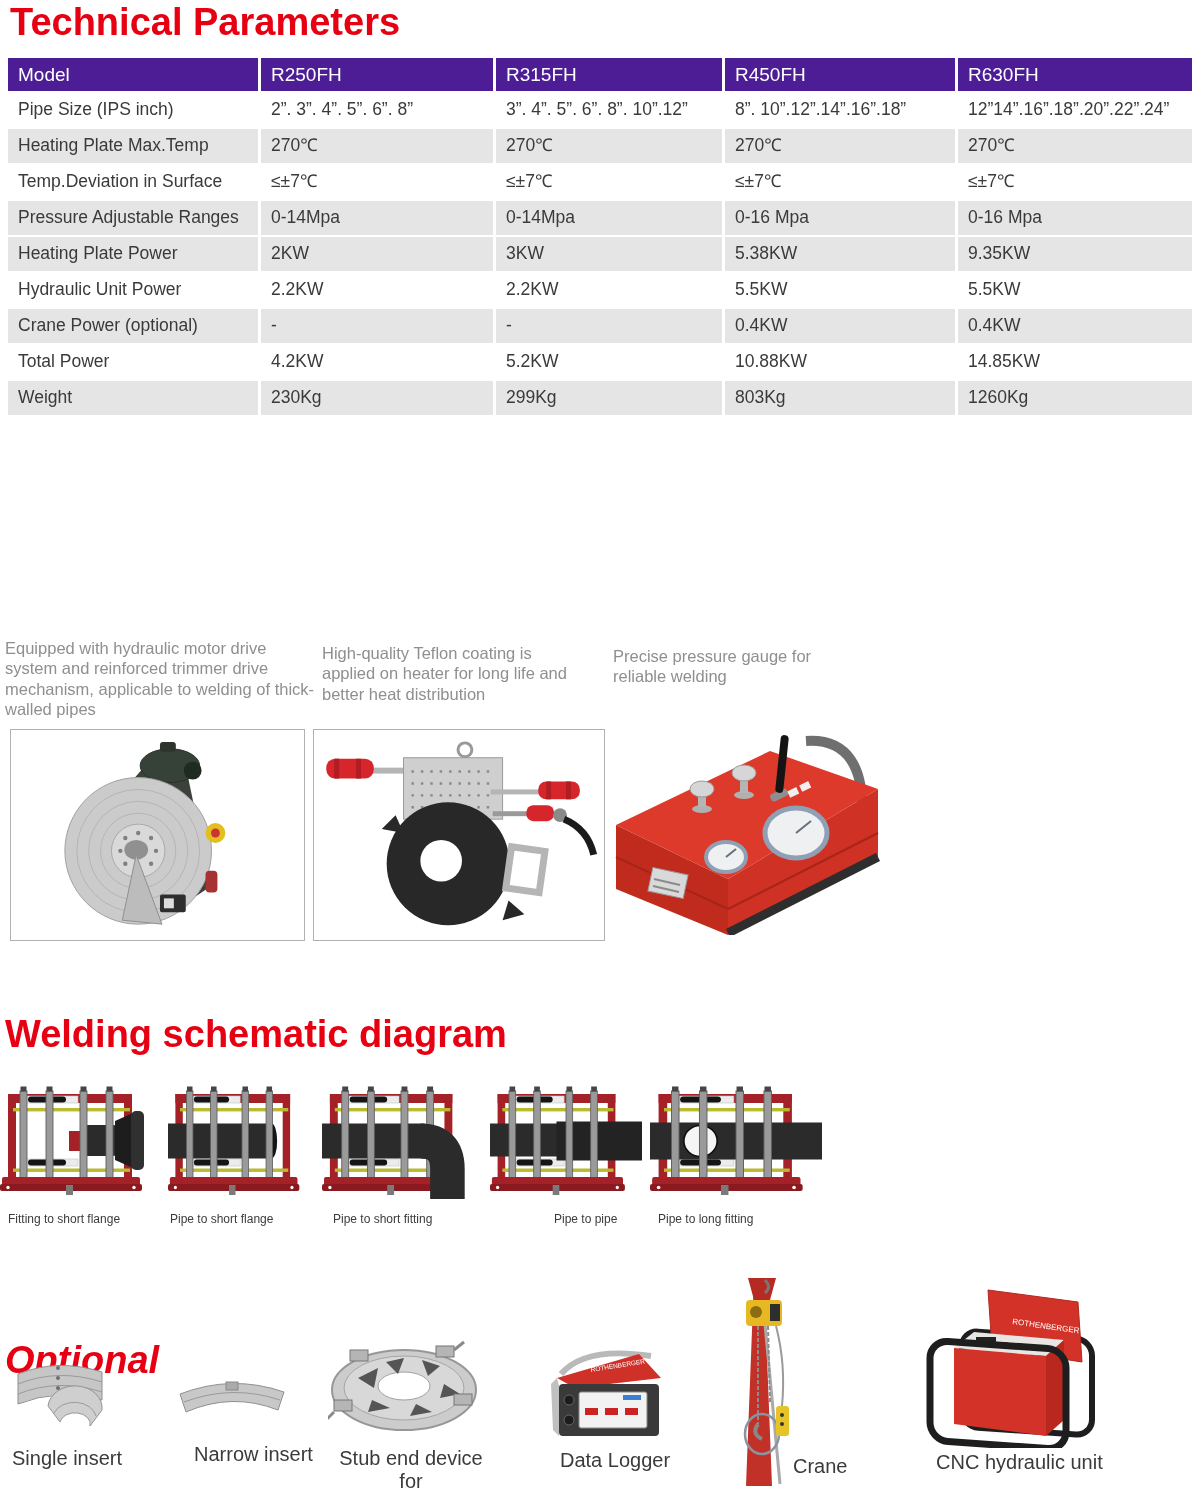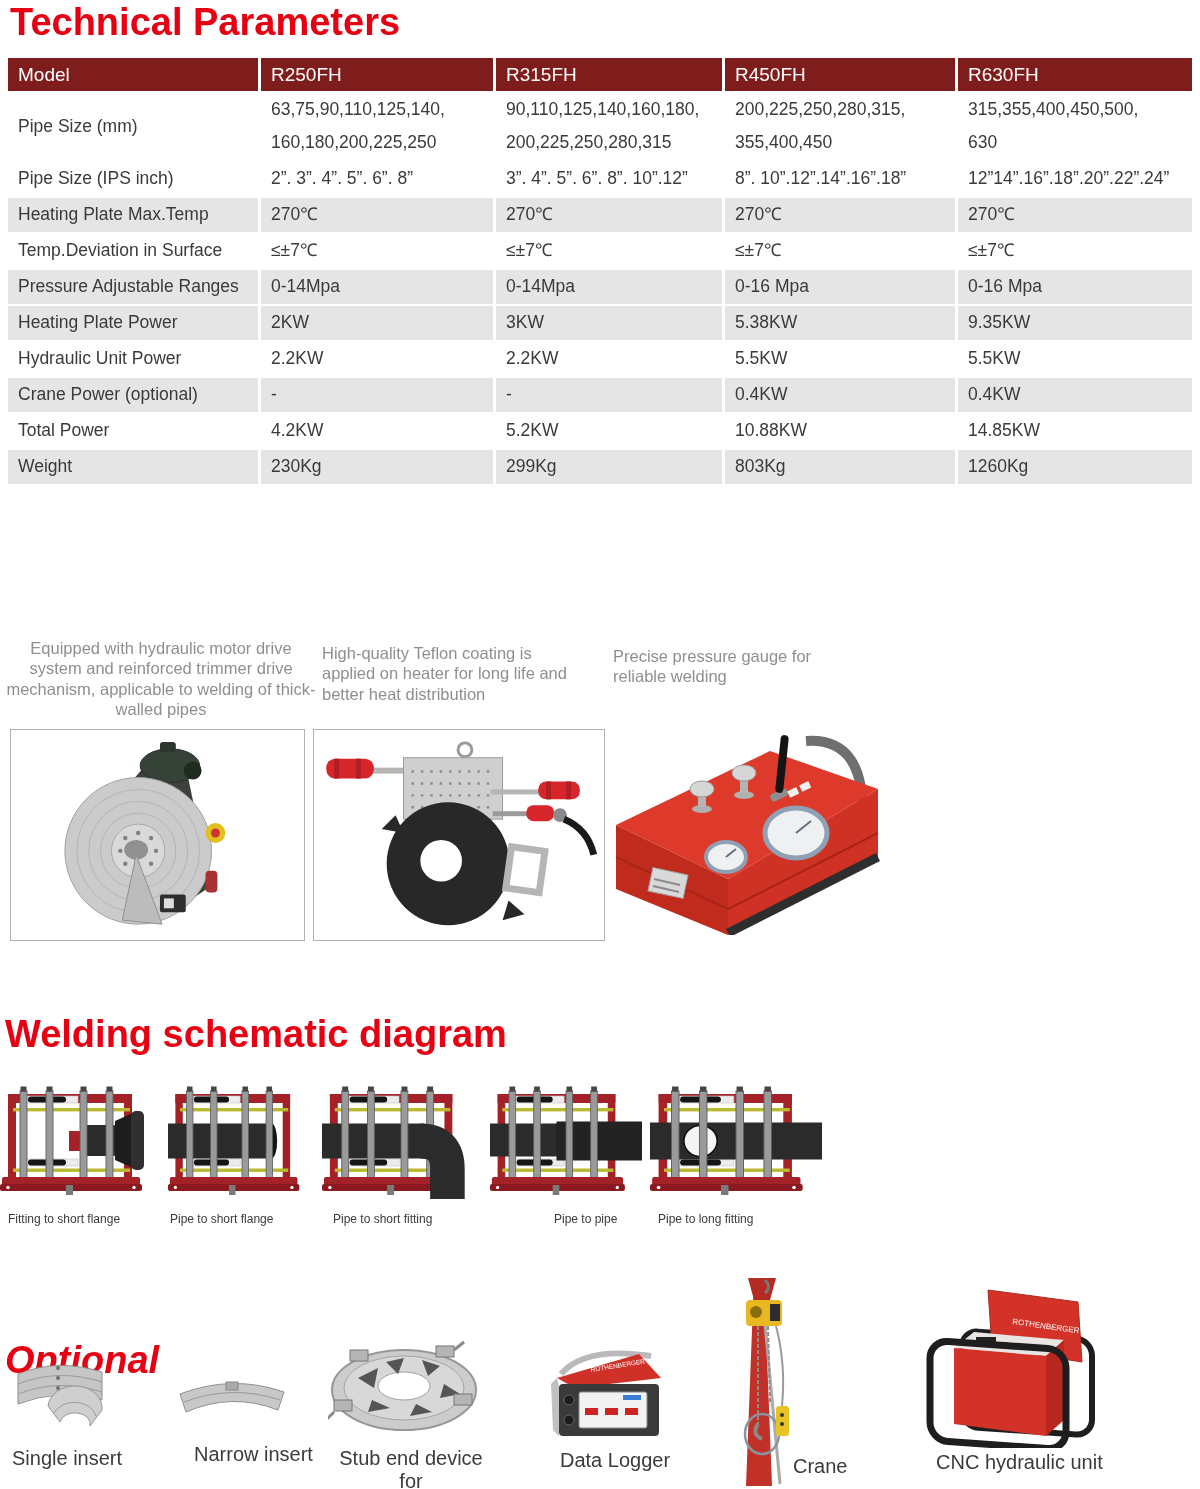--- a/index.html
+++ b/index.html
@@ -4,26 +4,26 @@
 <style>
   html,body{margin:0;padding:0;background:#ffffff;}
   body{width:1200px;height:1489px;overflow:hidden;font-family:"Liberation Sans",sans-serif;}
   #page{position:relative;width:1200px;height:1489px;background:#fff;overflow:hidden;}
   .h-red{position:absolute;color:#e60012;font-weight:bold;font-size:38px;line-height:1.1;}
   #h-tech{left:10px;top:2px;}
   #h-weld{left:5px;top:1014px;}
   #h-opt{left:5px;top:1340px;font-style:italic;}
 
   table#spec{position:absolute;left:5px;top:56px;width:1190px;border-collapse:separate;border-spacing:3px 2px;table-layout:fixed;}
-  #spec th{background:#7f1d1d;color:#ffffff;font-weight:normal;text-align:left;font-size:19px;padding:0 0 0 10px;height:33px;}
+  #spec th{background:#4c1d95;color:#ffffff;font-weight:normal;text-align:left;font-size:19px;padding:0 0 0 10px;height:33px;}
   #spec td{font-size:17.5px;color:#3a3a3a;text-align:left;padding:0 0 0 10px;height:34px;line-height:1.9;vertical-align:middle;white-space:pre-line;background:#ffffff;}
   #spec tr.stripe td{background:#e5e5e5;}
 
   .feat{position:absolute;color:#8f8f8f;font-size:16.5px;line-height:1.23;}
-  #feat1{left:5px;top:638px;width:312px;text-align:center;}
+  #feat1{left:5px;top:638px;width:312px;}
   #feat2{left:322px;top:643px;width:256px;}
   #feat3{left:613px;top:646px;width:250px;}
 
   .imgbox{position:absolute;background:#fff;border:1px solid #b1b1b1;box-sizing:border-box;}
   #img1{left:10px;top:729px;width:295px;height:212px;}
   #img2{left:313px;top:729px;width:292px;height:212px;}
   #img3{left:610px;top:729px;width:278px;height:206px;border:none;}
 
   .schem{position:absolute;top:1085px;height:114px;}
   #m1{left:0px;width:160px;}
@@ -70,31 +70,20 @@
     <thead>
         <tr id="thead-row">
           <th>Model</th>
           <th>R250FH</th>
           <th>R315FH</th>
           <th>R450FH</th>
           <th>R630FH</th>
         </tr>
       </thead>
     <tbody id="table-body">
-        <tr>
-          <td>Pipe Size (mm)</td>
-          <td>63,75,90,110,125,140,
-160,180,200,225,250</td>
-          <td>90,110,125,140,160,180,
-200,225,250,280,315</td>
-          <td>200,225,250,280,315,
-355,400,450</td>
-          <td>315,355,400,450,500,
-630</td>
-        </tr>
         <tr>
           <td>Pipe Size (IPS inch)</td>
           <td>2”. 3”. 4”. 5”. 6”. 8”</td>
           <td>3”. 4”. 5”. 6”. 8”. 10”.12”</td>
           <td>8”. 10”.12”.14”.16”.18”</td>
           <td>12”14”.16”.18”.20”.22”.24”</td>
         </tr>
         <tr class="stripe">
           <td>Heating Plate Max.Temp</td>
           <td>270℃</td>

